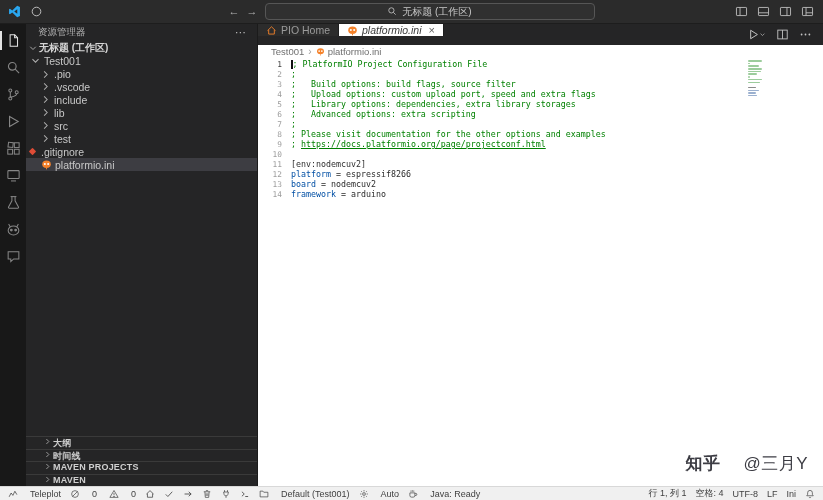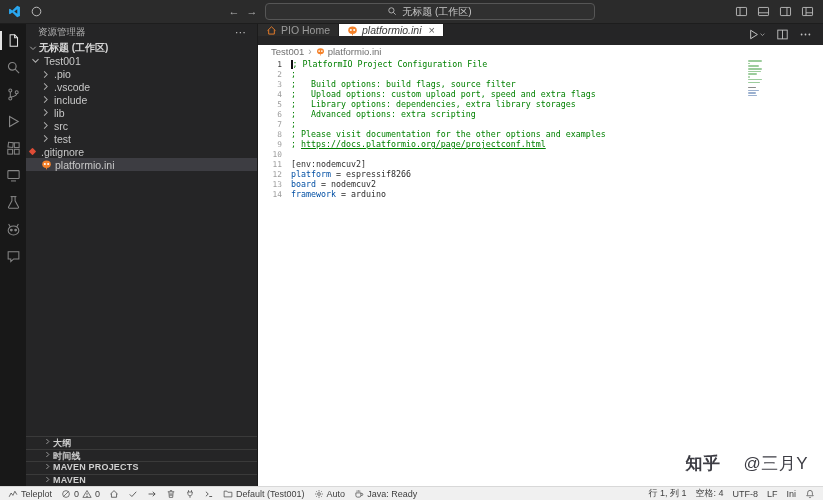--- a/index.html
+++ b/index.html
@@ -69,21 +69,21 @@
 .tok-link{color:#008000;text-decoration:underline;cursor:pointer}
 .tok-section{color:#2f2f2f}
 .tok-key{color:#0451a5}
 .tok-plain{color:#2b2b2b}
 .tok-value{color:#2b2b2b}
 .caret{width:1.5px;height:9px;background:#111;flex:none}
 .minimap{position:absolute;top:2px;right:58px;width:17px;display:flex;flex-direction:column;gap:1.2px;cursor:pointer}
 .mm-bar{height:1.5px;border-radius:1px}
 .statusbar{flex:none;height:14px;background:#f0f0f0;border-top:1px solid #d8d8d8;display:flex;align-items:center;justify-content:space-between;padding:0 8px;font-size:9px;color:#3f3f3f}
 .st-left,.st-right{display:flex;align-items:center;gap:9px;height:100%}
-.st-item{display:flex;align-items:center;gap:3px;cursor:pointer;white-space:nowrap}
+.st-item{display:flex;align-items:center;gap:12px;cursor:pointer;white-space:nowrap}
 .st-icon{display:flex}
 .st-icon svg{width:10px;height:10px}
 .watermark{position:absolute;right:15px;bottom:25px;font-size:17px;color:#3d3d44;letter-spacing:.5px}
 .wm-logo{font-weight:700;margin-right:23px}
 </style>
 </head>
 <body>
 
 <div class="window">
 

